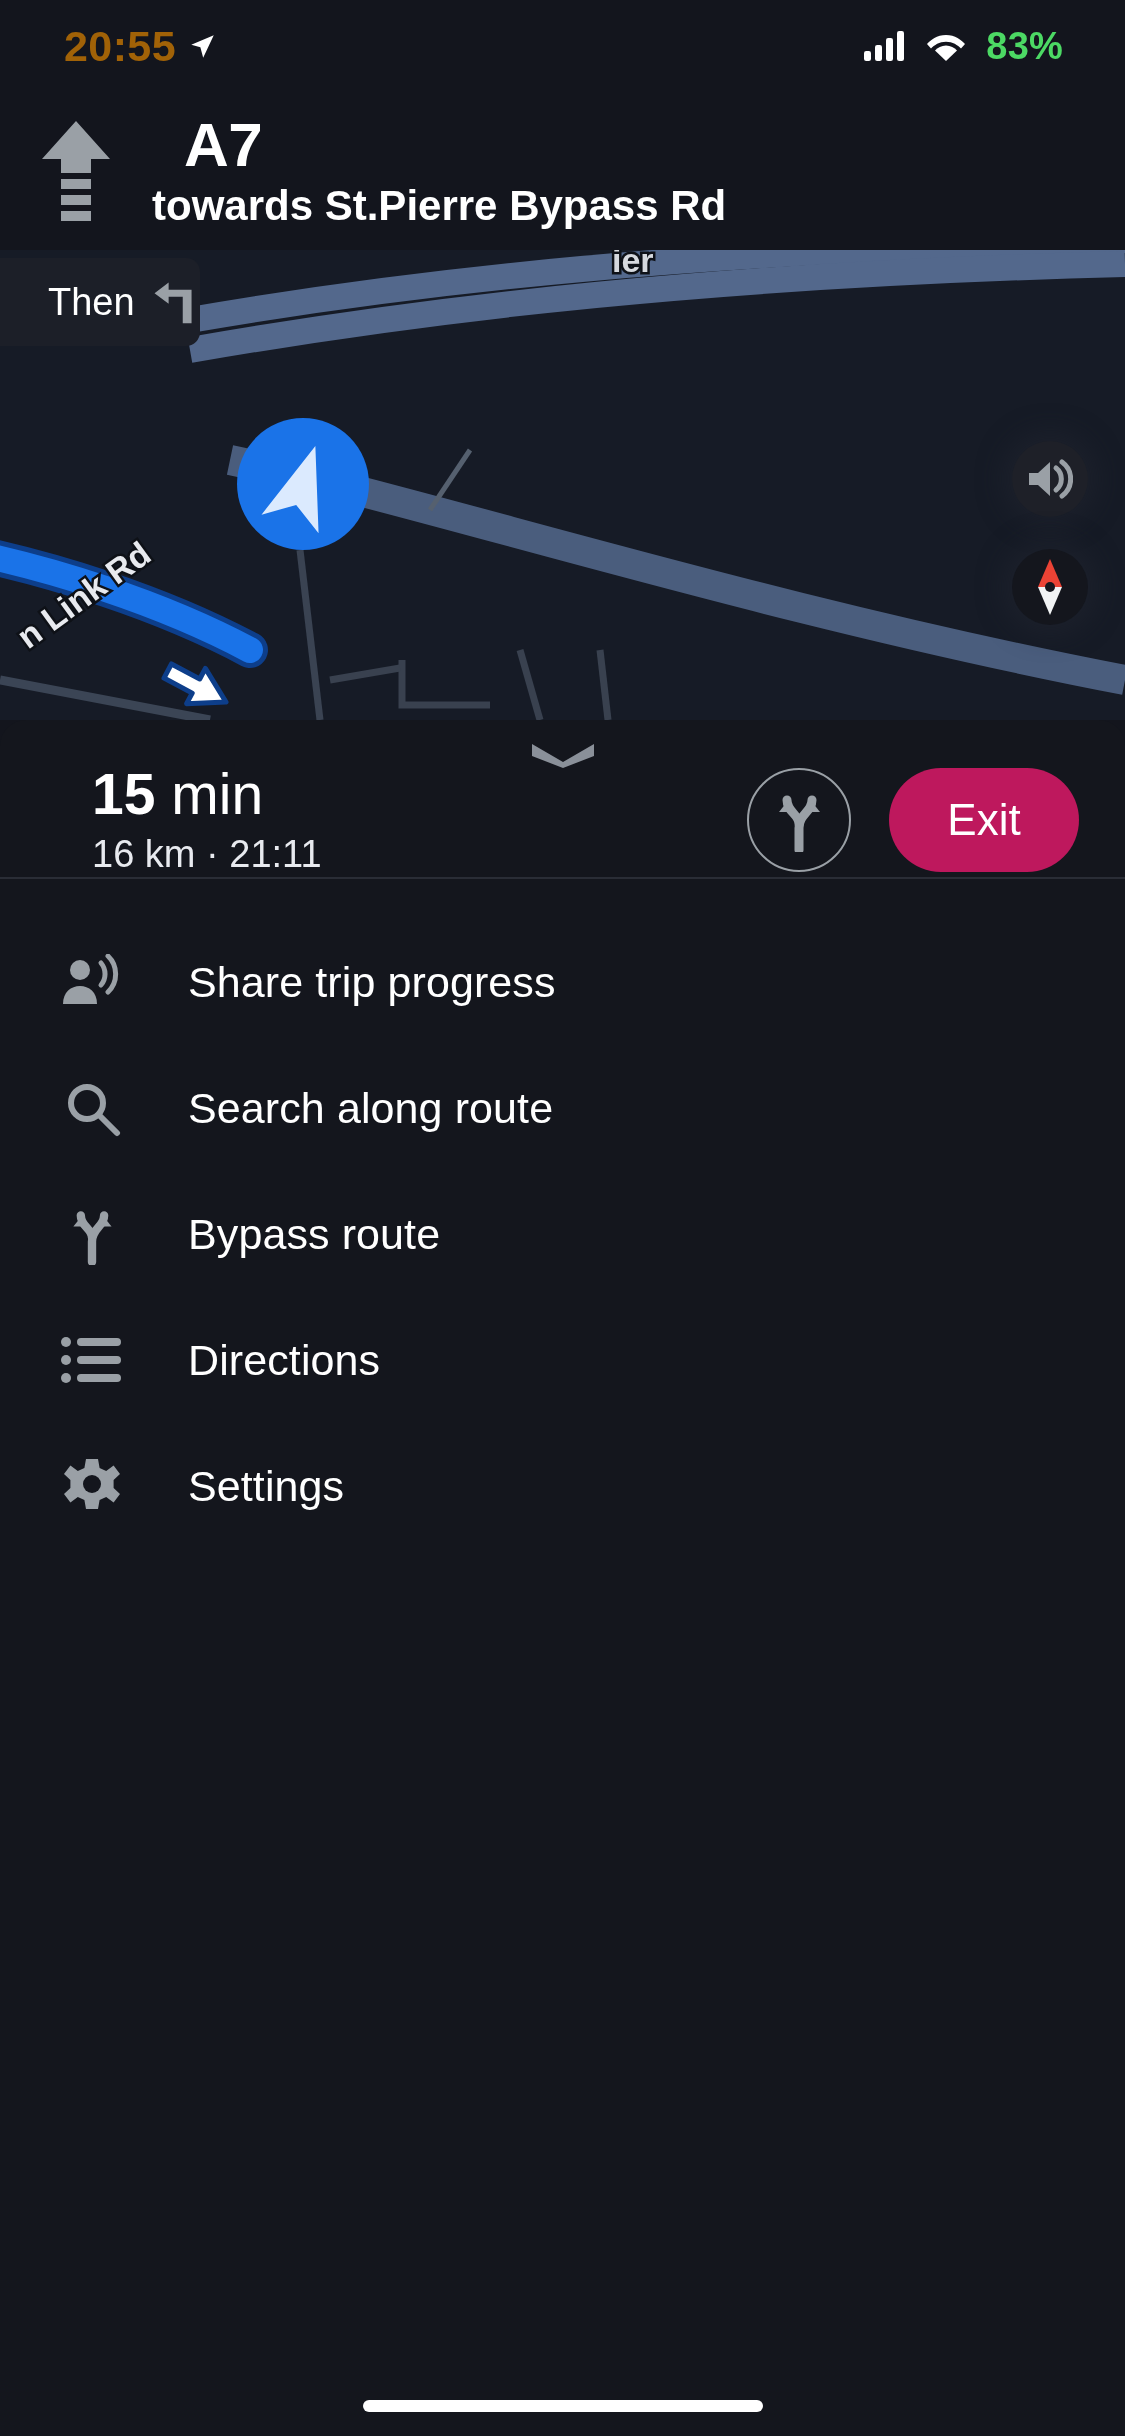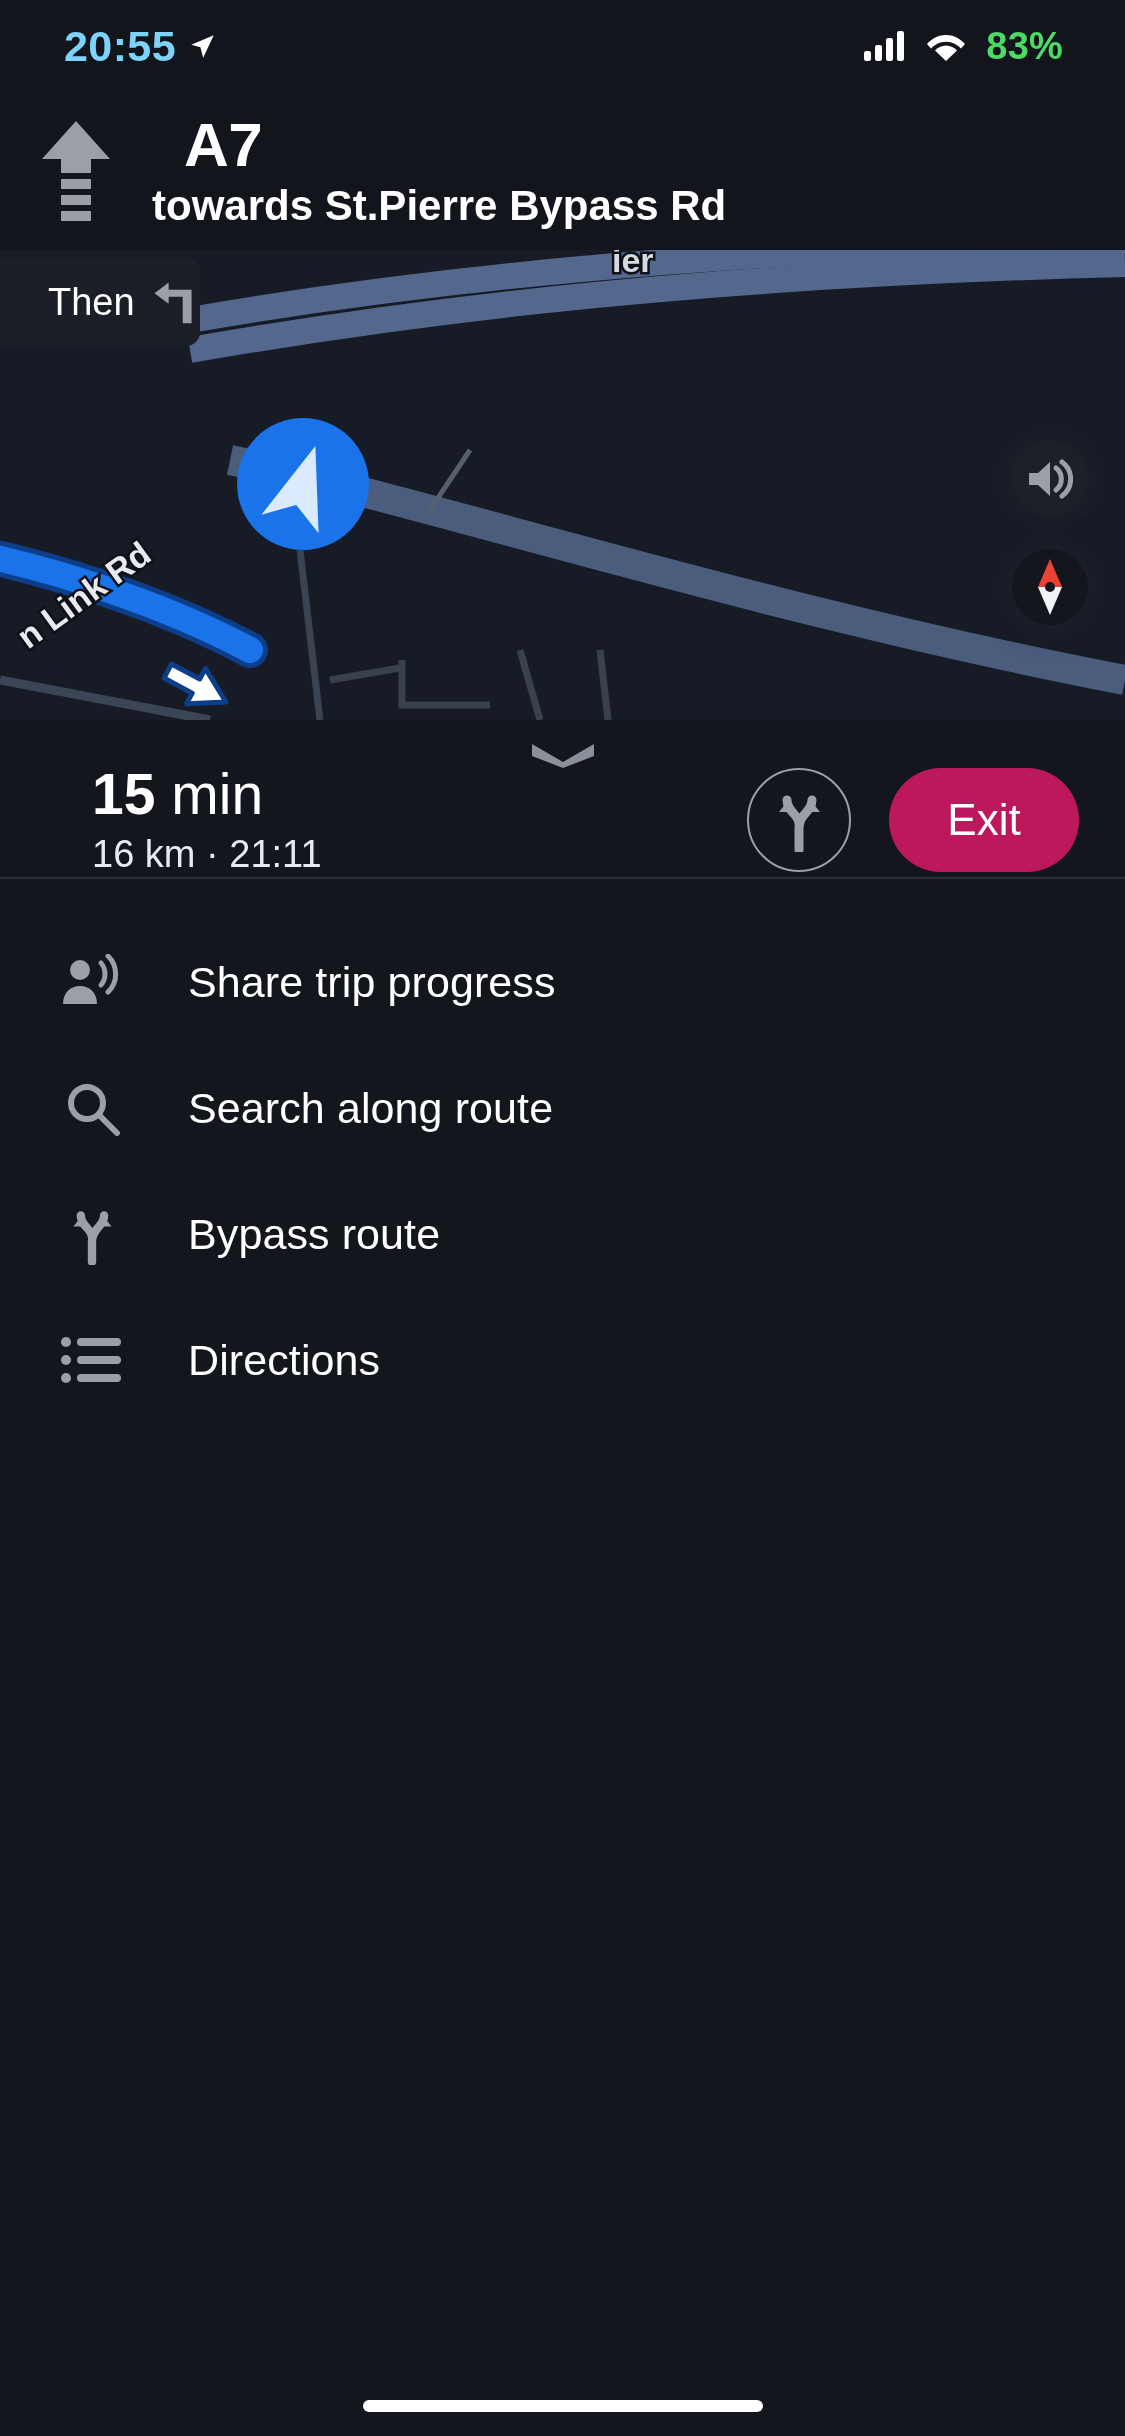--- a/index.html
+++ b/index.html
@@ -18,21 +18,21 @@
 
   
   .statusbar{
     position:absolute; top:0; left:0; width:1125px; height:92px;
     background:#13151d;
     display:flex; align-items:center; justify-content:space-between;
     padding:0 62px 0 64px;
     z-index:60;
   }
   .sb-left{ display:flex; align-items:center; gap:13px; }
-  .sb-time{ color:#7dd3fc; font-size:43px; font-weight:700; letter-spacing:.4px; line-height:1; }
+  .sb-time{ color:#a16207; font-size:43px; font-weight:700; letter-spacing:.4px; line-height:1; }
   .sb-loc{ display:block; width:27px; height:27px; }
   .sb-right{ display:flex; align-items:center; gap:20px; }
   .sb-batt{ color:#4cd964; font-size:38px; font-weight:700; letter-spacing:.2px; }
 
   
   .navheader{
     position:absolute; top:92px; left:0; width:963px; height:158px;
     background:#13151d;
     z-index:55;
     display:flex; align-items:center;
@@ -340,18 +340,27 @@
             <rect x="16" y="3" width="44" height="8" rx="4" fill="#9aa0a6"></rect>
             <circle cx="5" cy="25" r="5" fill="#9aa0a6"></circle>
             <rect x="16" y="21" width="44" height="8" rx="4" fill="#9aa0a6"></rect>
             <circle cx="5" cy="43" r="5" fill="#9aa0a6"></circle>
             <rect x="16" y="39" width="44" height="8" rx="4" fill="#9aa0a6"></rect>
           </svg>
         </div>
         <div class="mi-label">Directions</div>
       </div>
 
+      <div class="menu-item">
+        <div class="mi-icon">
+          <svg width="58" height="58" viewBox="0 0 58 58">
+            <path d="M23 2 L35 2 L36.6 11 L43.2 14 L50.6 8.6 L57 17 L50.6 23 L50.6 31 L57 37 L50.6 45.4 L43.2 40 L36.6 43 L35 52 L23 52 L21.4 43 L14.8 40 L7.4 45.4 L1 37 L7.4 31 L7.4 23 L1 17 L7.4 8.6 L14.8 14 L21.4 11 Z" fill="#9aa0a6"></path>
+            <circle cx="29" cy="27" r="9" fill="#14161d"></circle>
+          </svg>
+        </div>
+        <div class="mi-label">Settings</div>
+      </div>
 
     </div>
   </div>
 
   <div class="home-indicator"></div>
 </div>
 
 </body></html>

